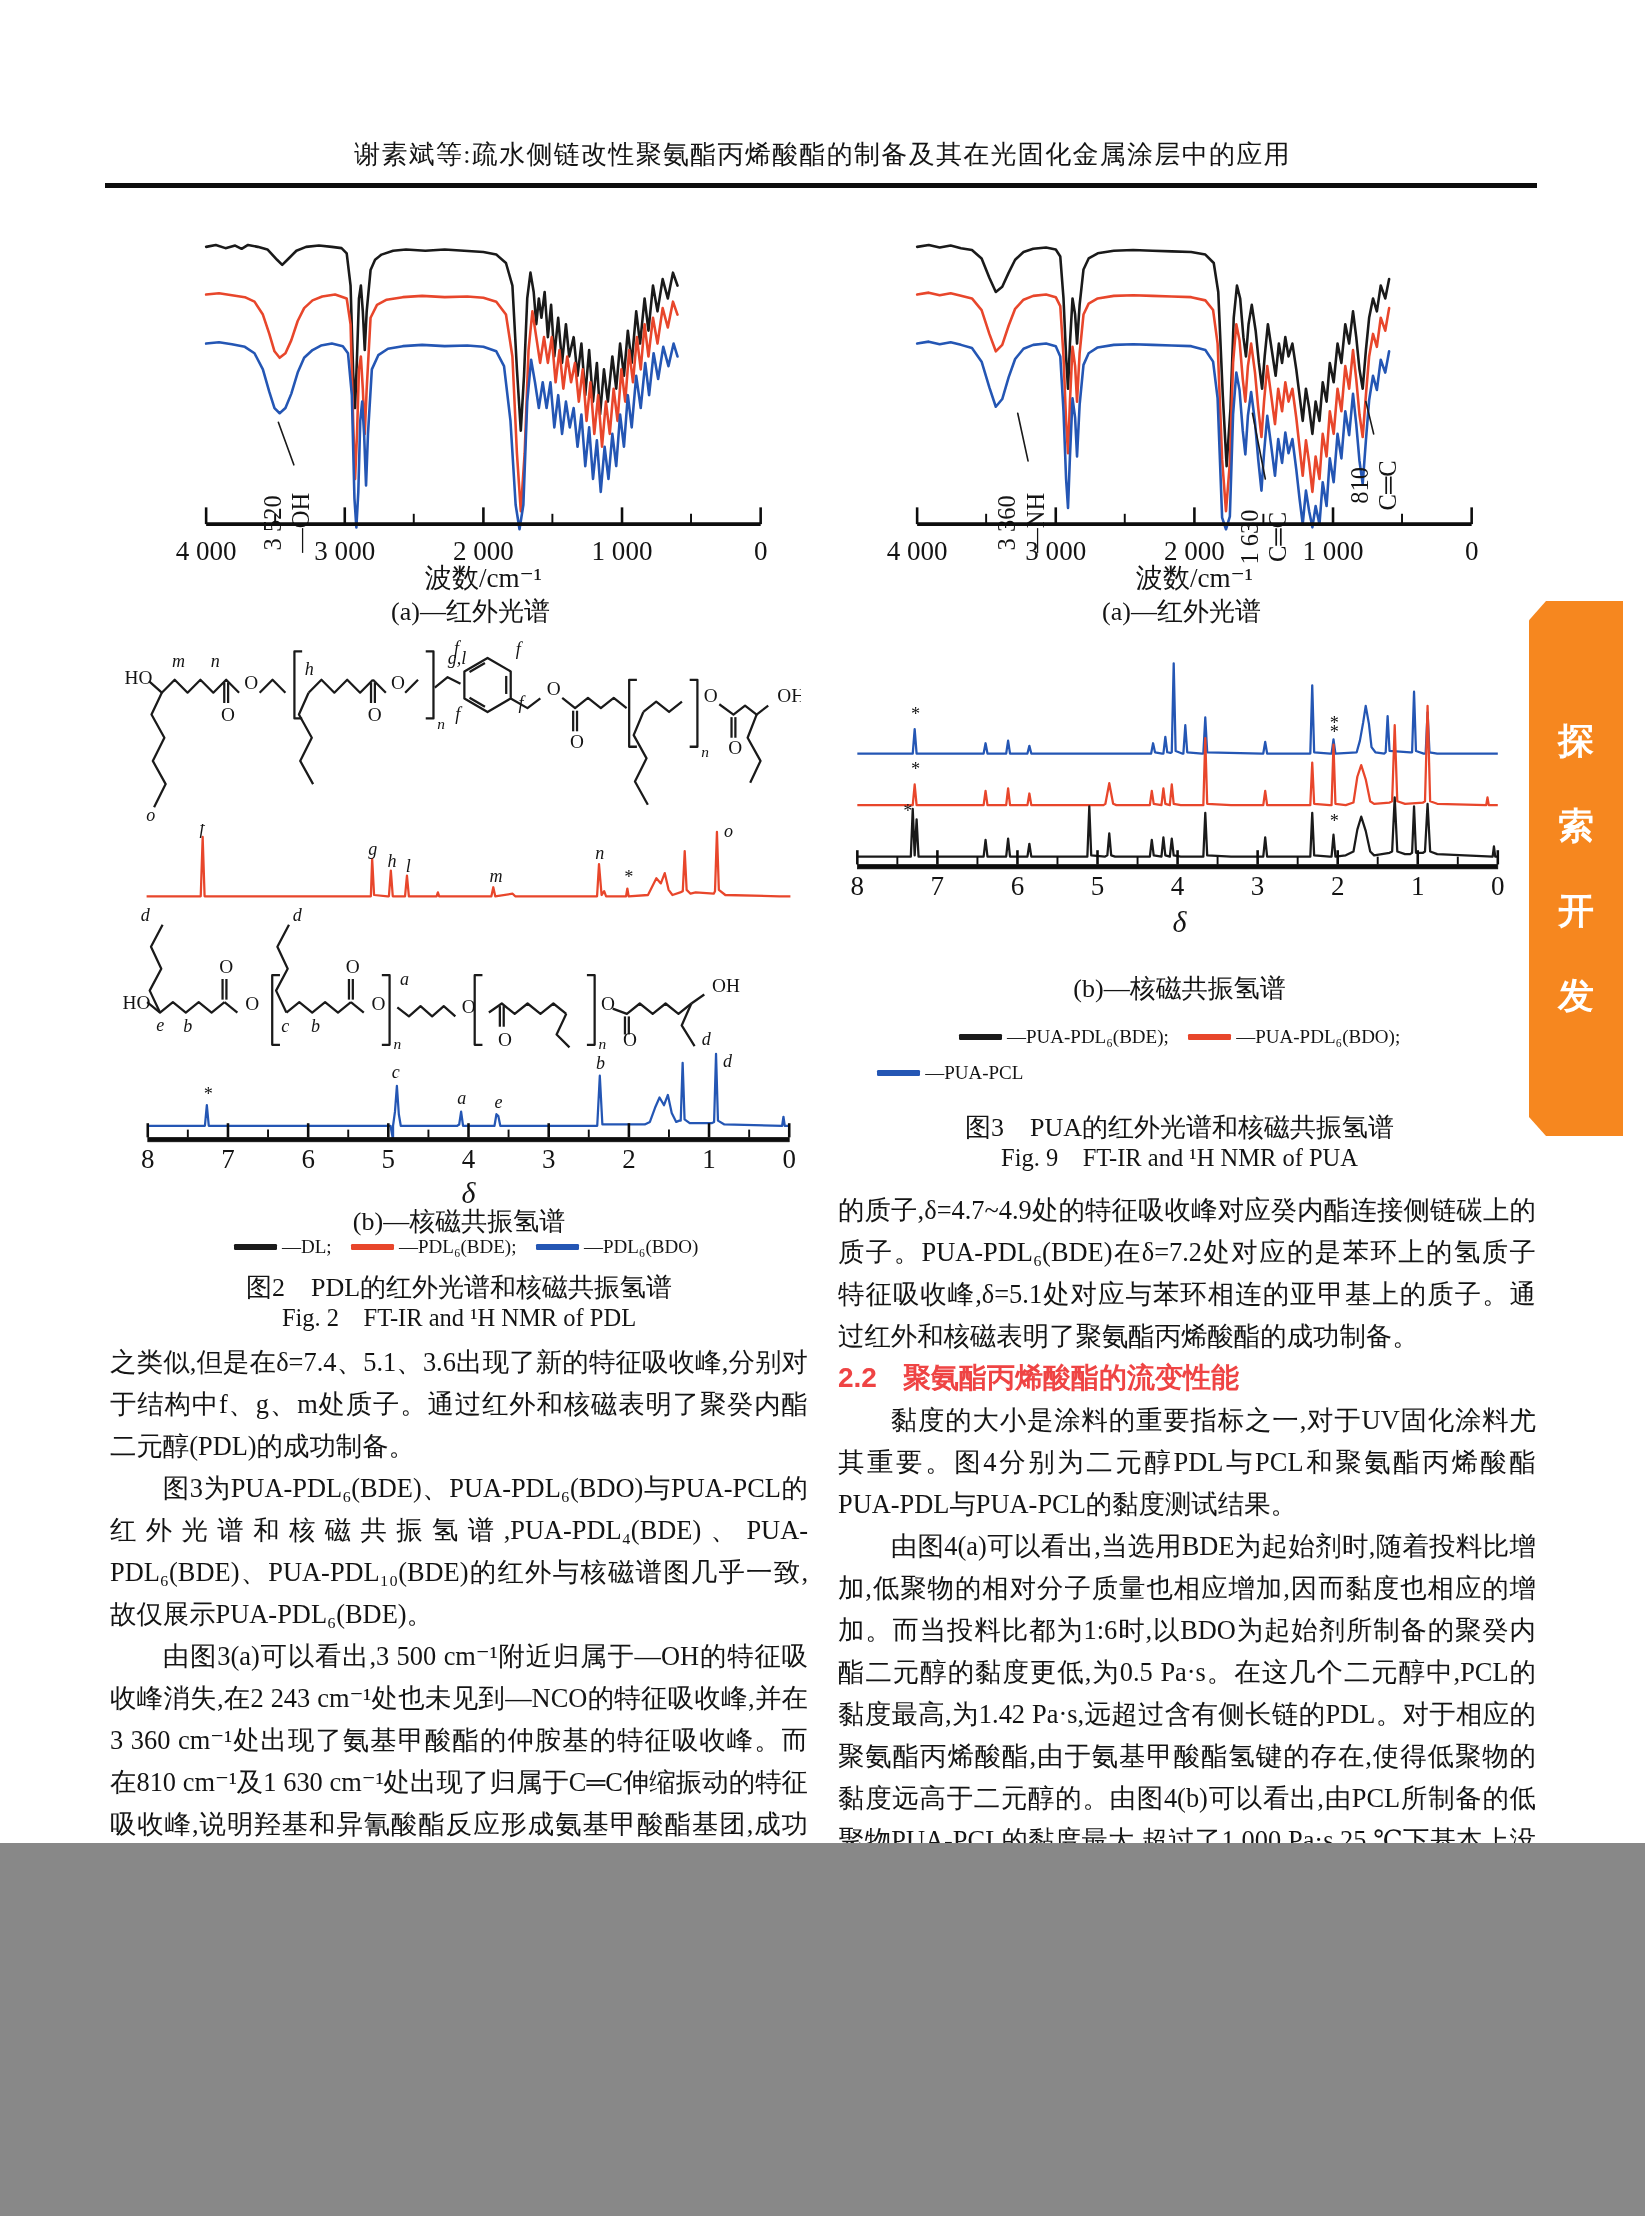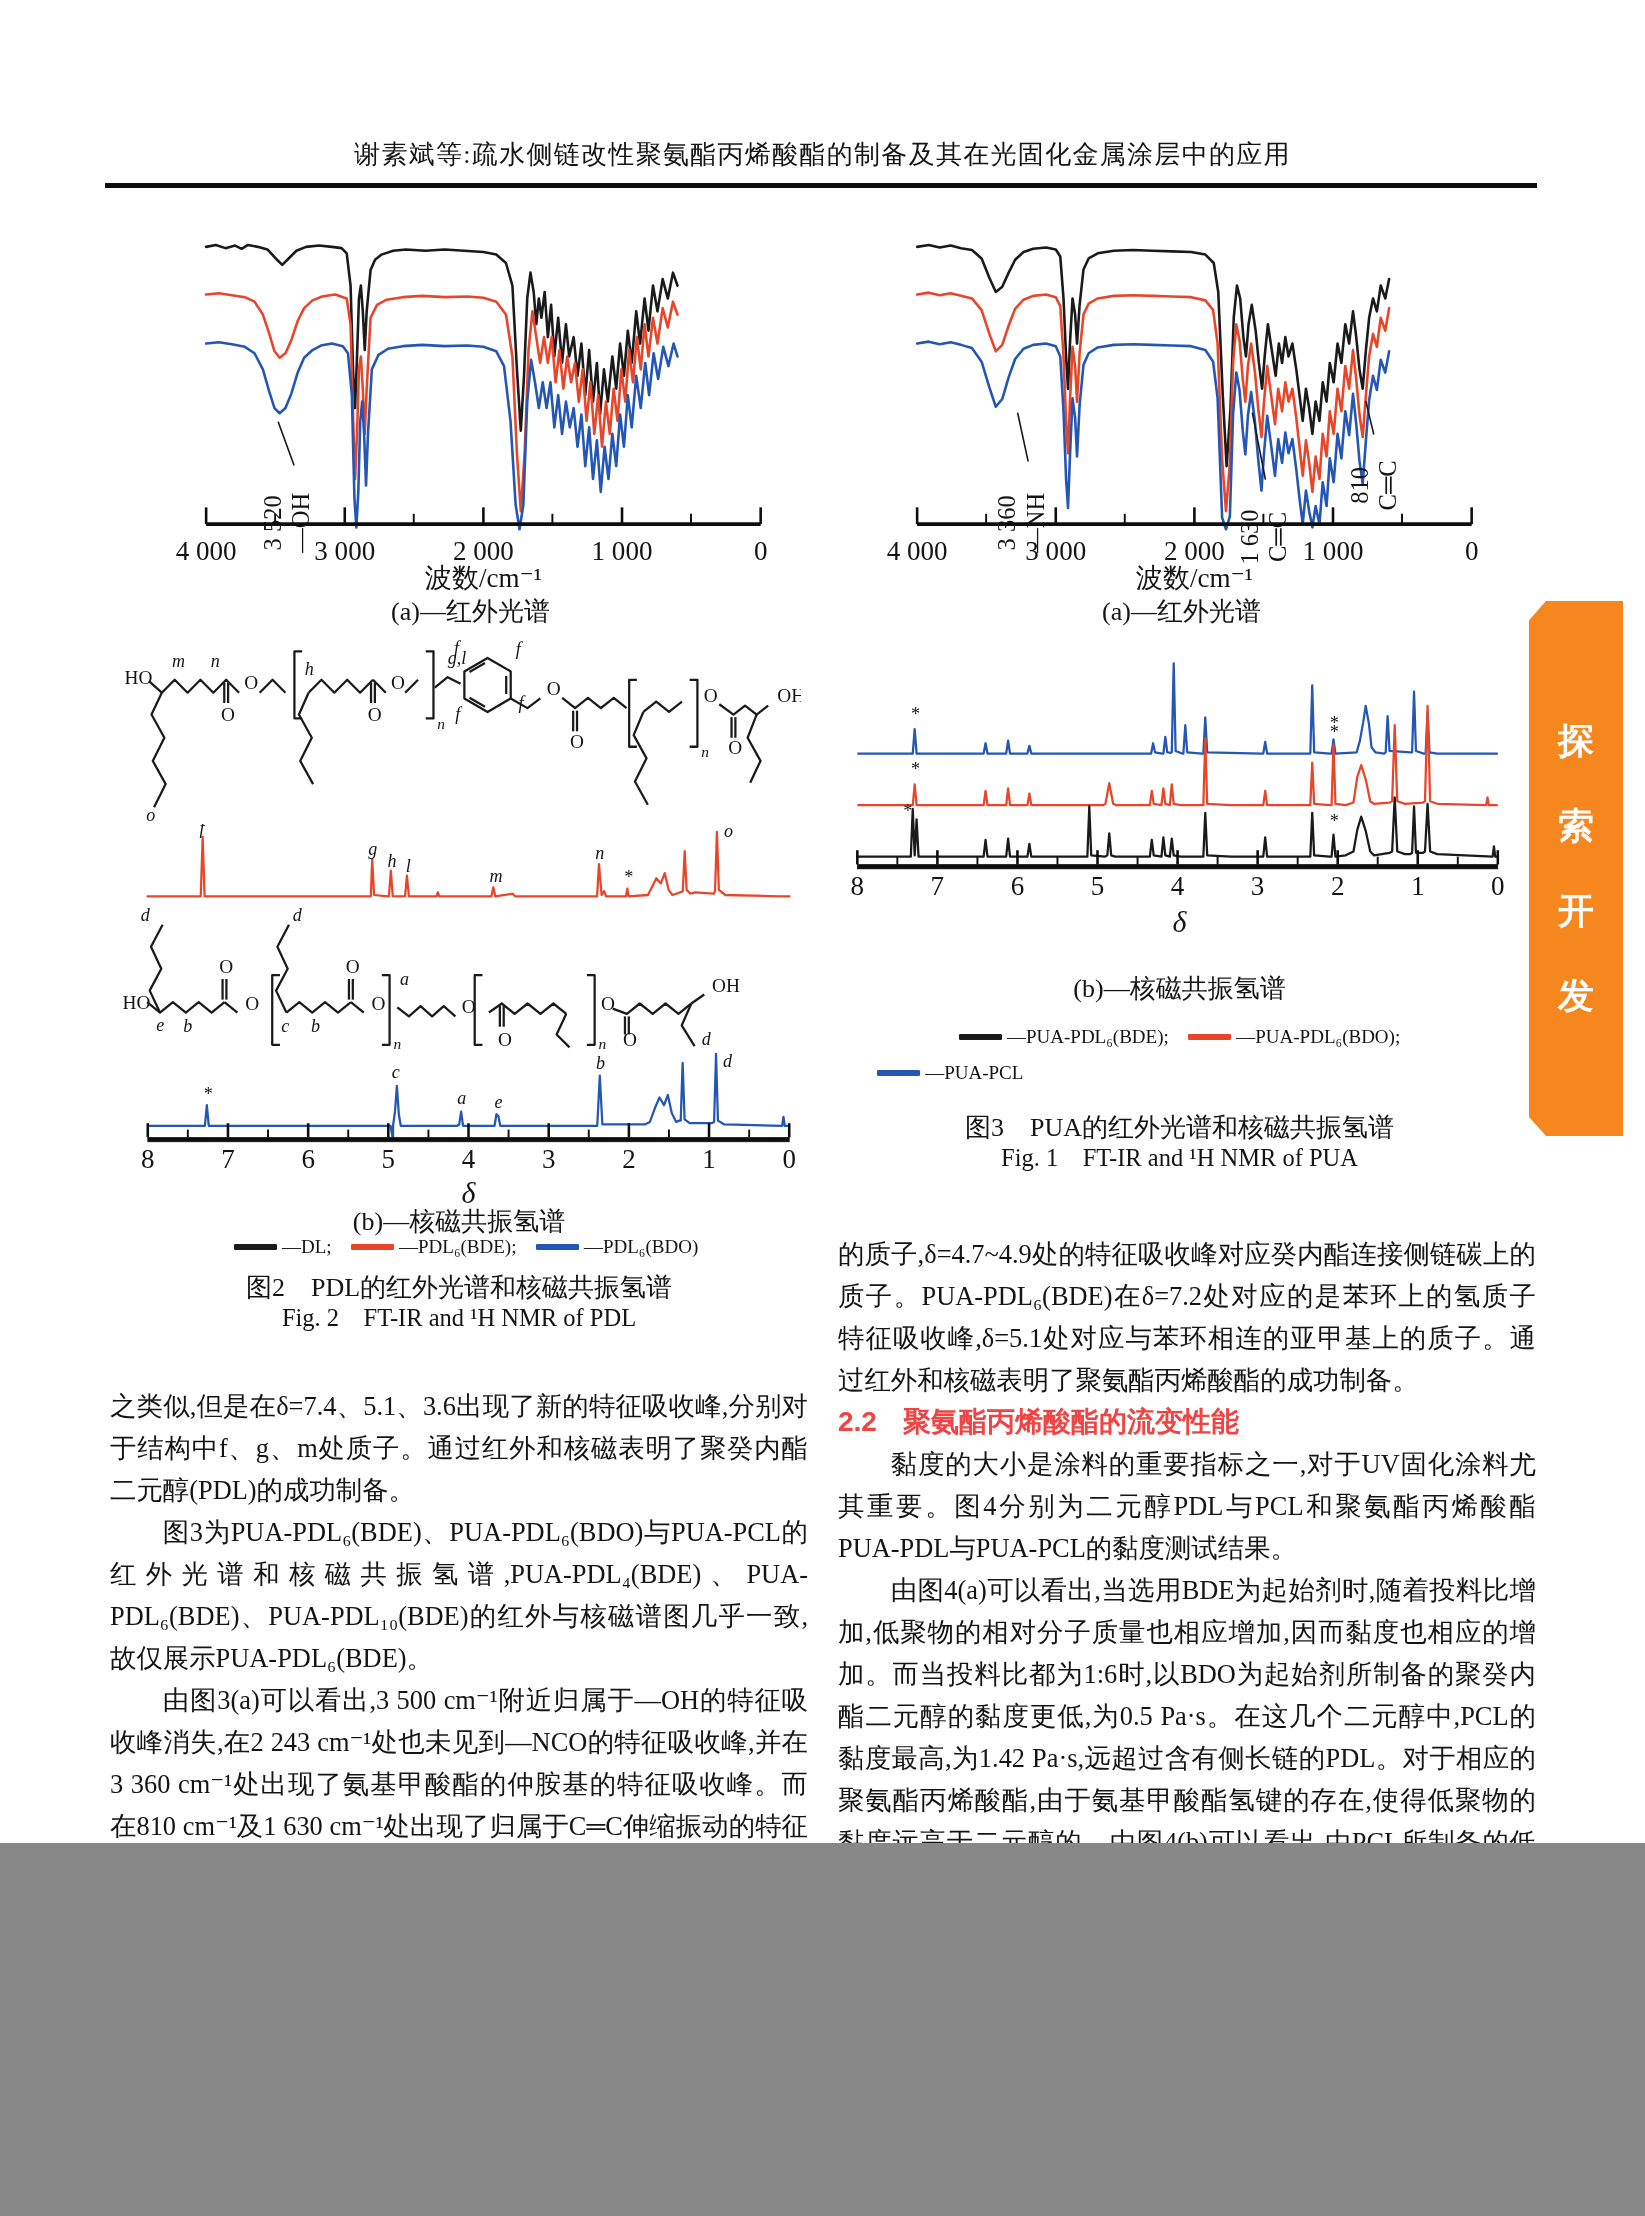--- a/index.html
+++ b/index.html
@@ -21,21 +21,21 @@
           gap:19.3px;font-size:19px;white-space:nowrap;}
   .legend .item{display:flex;align-items:center;gap:5.2px;}
   .sw{display:inline-block;width:43px;height:5.2px;border-radius:1.3px;}
   .sw-black{background:#1a1a1a;}
   .sw-red{background:#e8462b;}
   .sw-blue{background:#2456b4;}
 
   .bodytext{position:absolute;width:698px;font-size:26.4px;line-height:42px;
             text-align:justify;text-justify:inter-ideograph;}
   .bodytext p{margin:0;text-indent:2em;}
-  .bodytext p.noindent{text-indent:0;margin-top:44px;}
+  .bodytext p.noindent{text-indent:0;}
   .sec-head{margin:10.3px 0 5.2px 0;text-indent:0 !important;color:#ef4444;
             font-weight:bold;font-size:28px;font-family:"Liberation Sans","DejaVu Sans",sans-serif;}
   .sec-head .gap{display:inline-block;width:26px;}
 
   .sidebar-tab{position:absolute;left:1529px;top:601px;width:94px;height:535px;background:#f6871f;
                clip-path:polygon(17px 0,94px 0,94px 535px,17px 535px,0 516px,0 19.3px);
                display:flex;flex-direction:column;align-items:center;justify-content:center;gap:36px;}
   .sidebar-tab span{color:#ffffff;font-size:36px;font-weight:bold;
                     font-family:"Liberation Sans","DejaVu Sans",sans-serif;}
 
@@ -363,21 +363,21 @@
     </span>
   </div>
   <div class="legend" style="left:838px;top:1062px;width:683px;justify-content:flex-start;padding-left:39px;box-sizing:border-box;">
     <span class="item">
       <span class="sw sw-blue"></span>
       <span>—PUA-PCL</span>
     </span>
   </div>
 
   <div class="cap" style="left:838px;top:1110px;width:683px;">图3　PUA的红外光谱和核磁共振氢谱</div>
-  <div class="cap cap-en" style="left:838px;top:1141px;width:683px;">Fig. 1　FT-IR and ¹H NMR of PUA</div>
+  <div class="cap cap-en" style="left:838px;top:1141px;width:683px;">Fig. 9　FT-IR and ¹H NMR of PUA</div>
 
   <div class="bodytext" style="left:110px;top:1341px;">
     <p class="noindent">之类似,但是在δ=7.4、5.1、3.6出现了新的特征吸收峰,分别对于结构中f、g、m处质子。通过红外和核磁表明了聚癸内酯二元醇(PDL)的成功制备。</p>
     <p>图3为PUA-PDL₆(BDE)、PUA-PDL₆(BDO)与PUA-PCL的红外光谱和核磁共振氢谱,PUA-PDL₄(BDE)、PUA-PDL₆(BDE)、PUA-PDL₁₀(BDE)的红外与核磁谱图几乎一致,故仅展示PUA-PDL₆(BDE)。</p>
     <p>由图3(a)可以看出,3 500 cm⁻¹附近归属于—OH的特征吸收峰消失,在2 243 cm⁻¹处也未见到—NCO的特征吸收峰,并在3 360 cm⁻¹处出现了氨基甲酸酯的仲胺基的特征吸收峰。而在810 cm⁻¹及1 630 cm⁻¹处出现了归属于C═C伸缩振动的特征吸收峰,说明羟基和异氰酸酯反应形成氨基甲酸酯基团,成功合成了聚氨酯丙烯酸酯。由图3(b)可知,PUA-PDL₆(BDE)和PUA-PDL₆(BDO)的核磁共振氢谱类似,δ=5.9~6.4处的特征吸收峰归属于丙烯酰氧基双键上</p>
   </div>
 
   <div class="bodytext" style="left:838px;top:1189px;">
     <p class="noindent">的质子,δ=4.7~4.9处的特征吸收峰对应癸内酯连接侧链碳上的质子。PUA-PDL₆(BDE)在δ=7.2处对应的是苯环上的氢质子特征吸收峰,δ=5.1处对应与苯环相连的亚甲基上的质子。通过红外和核磁表明了聚氨酯丙烯酸酯的成功制备。</p>
     <p class="sec-head">

